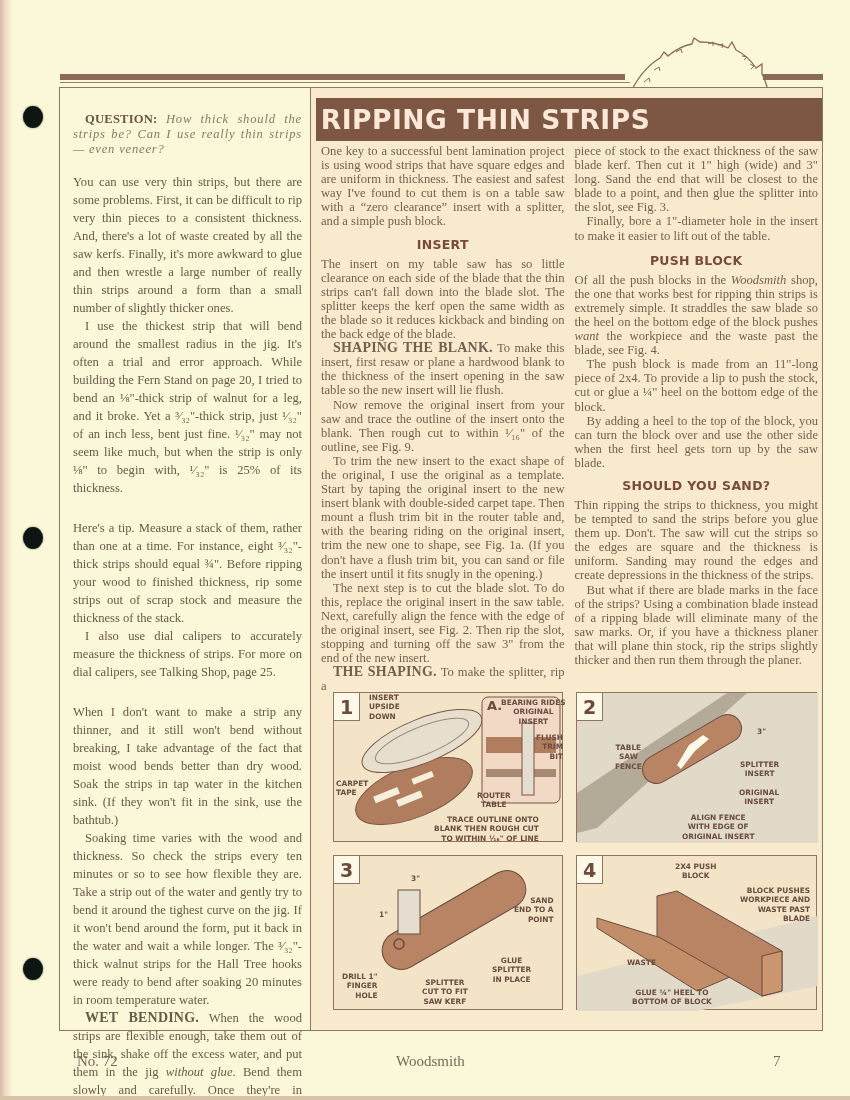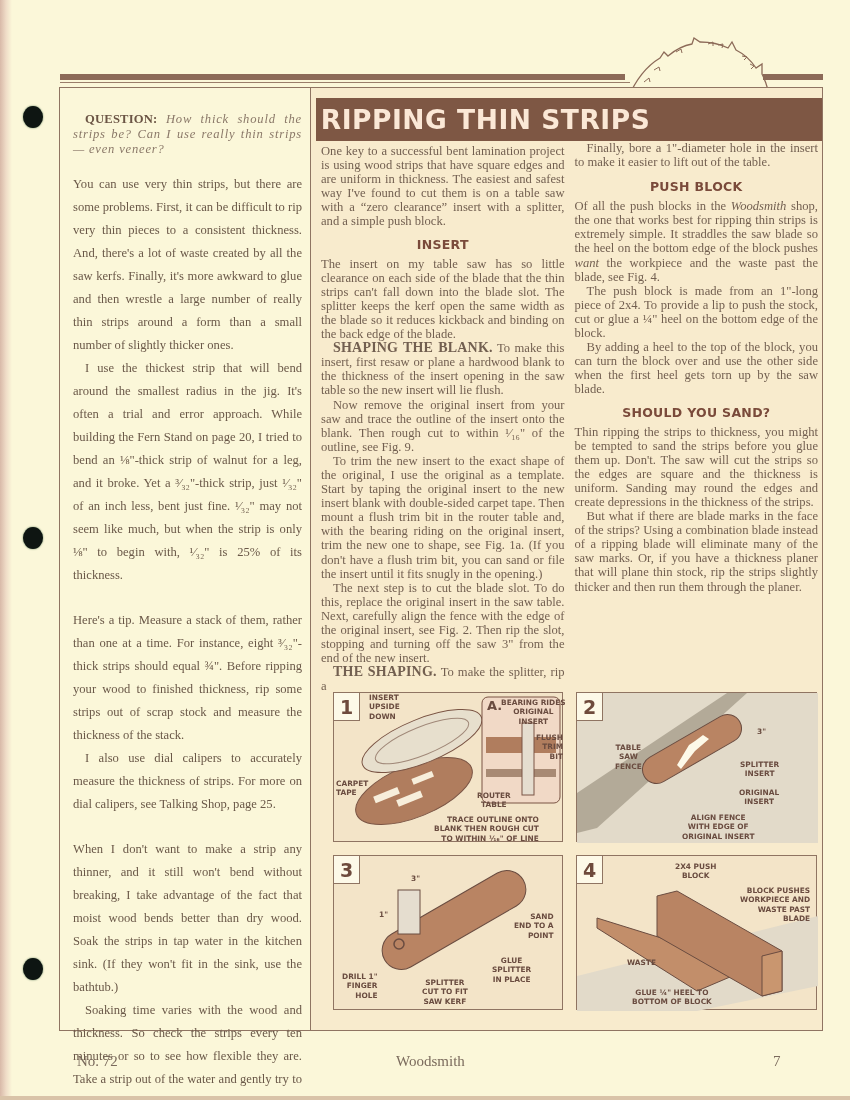--- a/index.html
+++ b/index.html
@@ -34,21 +34,21 @@
       position: absolute; left: 620px; top: 30px; width: 150px; height: 72px;
     }
     
     .sidebar {
       position: absolute; left: 59px; top: 87px; width: 252px; height: 944px;
       border: 1px solid #8f7462;
       padding: 24px 8px 0 13px;
       background: #fbf7d9;
     }
     .sidebar p {
-      font-size: 12.6px; line-height: 23px; text-align: justify;
+      font-size: 12.6px; line-height: 18px; text-align: justify;
       text-indent: 0;
     }
     .sidebar p.indent { text-indent: 12px; }
     .q {
       font-size: 12.6px; line-height: 15px; margin-bottom: 16px; text-indent: 12px;
       text-align: justify;
     }
     .q .qlabel { font-weight: bold; color: #6b5545; letter-spacing: 0.2px; }
     .q .qtext { font-style: italic; color: #8a7868; letter-spacing: 0.8px; }
     .answer-block { margin-bottom: 22px; }
@@ -161,24 +161,25 @@
       <p class="first">One key to a successful bent lamination project is using wood strips that have square edges and are uniform in thickness. The easiest and safest way I've found to cut them is on a table saw with a “zero clearance” insert with a splitter, and a simple push block.</p>
       <div class="sub">INSERT</div>
       <p>The insert on my table saw has so little clearance on each side of the blade that the thin strips can't fall down into the blade slot. The splitter keeps the kerf open the same width as the blade so it reduces kickback and binding on the back edge of the blade.</p>
       <p class="indent"><span class="runin">SHAPING THE BLANK.</span><span> To make this insert, first resaw or plane a hardwood blank to the thickness of the insert opening in the saw table so the new insert will lie flush.</span></p>
       <p class="indent">Now remove the original insert from your saw and trace the outline of the insert onto the blank. Then rough cut to within ¹⁄₁₆" of the outline, see Fig. 9.</p>
       <p class="indent">To trim the new insert to the exact shape of the original, I use the original as a template. Start by taping the original insert to the new insert blank with double-sided carpet tape. Then mount a flush trim bit in the router table and, with the bearing riding on the original insert, trim the new one to shape, see Fig. 1a. (If you don't have a flush trim bit, you can sand or file the insert until it fits snugly in the opening.)</p>
       <p class="indent">The next step is to cut the blade slot. To do this, replace the original insert in the saw table. Next, carefully align the fence with the edge of the original insert, see Fig. 2. Then rip the slot, stopping and turning off the saw 3" from the end of the new insert.</p>
       <p class="indent"><span class="runin">THE SHAPING.</span><span> To make the splitter, rip a</span></p>
     </div>
     <div class="col">
+      <p class="first">piece of stock to the exact thickness of the saw blade kerf. Then cut it 1" high (wide) and 3" long. Sand the end that will be closest to the blade to a point, and then glue the splitter into the slot, see Fig. 3.</p>
       <p class="indent">Finally, bore a 1"-diameter hole in the insert to make it easier to lift out of the table.</p>
       <div class="sub tight">PUSH BLOCK</div>
       <p><span>Of all the push blocks in the </span><em>Woodsmith</em><span> shop, the one that works best for ripping thin strips is extremely simple. It straddles the saw blade so the heel on the bottom edge of the block pushes </span><em>want</em><span> the workpiece and the waste past the blade, see Fig. 4.</span></p>
-      <p class="indent">The push block is made from an 1"-long piece of 2x4. To provide a lip to push the stock, cut or glue a ¼" heel on the bottom edge of the block.</p>
+      <p class="indent">The push block is made from an 11"-long piece of 2x4. To provide a lip to push the stock, cut or glue a ¼" heel on the bottom edge of the block.</p>
       <p class="indent">By adding a heel to the top of the block, you can turn the block over and use the other side when the first heel gets torn up by the saw blade.</p>
       <div class="sub">SHOULD YOU SAND?</div>
       <p>Thin ripping the strips to thickness, you might be tempted to sand the strips before you glue them up. Don't. The saw will cut the strips so the edges are square and the thickness is uniform. Sanding may round the edges and create depressions in the thickness of the strips.</p>
       <p class="indent">But what if there are blade marks in the face of the strips? Using a combination blade instead of a ripping blade will eliminate many of the saw marks. Or, if you have a thickness planer that will plane thin stock, rip the strips slightly thicker and then run them through the planer.</p>
     </div>
   </div>
 </div>
 
 <div class="fig" style="left:333px;top:692px;width:230px;height:150px;">
   <svg width="230" height="150">
@@ -236,21 +237,21 @@
 
 <div class="fig" style="left:333px;top:855px;width:230px;height:155px;">
   <svg width="230" height="155">
     <rect x="40" y="45" width="160" height="38" rx="19" transform="rotate(-30 120 64)" fill="#b98463" stroke="#6a4c40"></rect>
     <rect x="64" y="34" width="22" height="44" fill="#e5ddcf" stroke="#6a4c40"></rect>
     <circle cx="65" cy="88" r="5" fill="none" stroke="#6a4c40" stroke-width="1.5"></circle>
   </svg>
   <div class="num">3</div>
   <div class="lbl" style="left:77px;top:18px;">3"</div>
   <div class="lbl" style="left:45px;top:54px;">1"</div>
-  <div class="lbl r" style="left:180px;top:56px;">SAND
+  <div class="lbl r" style="left:180px;top:40px;">SAND
 END TO A
 POINT</div>
   <div class="lbl c" style="left:158px;top:100px;">GLUE
 SPLITTER
 IN PLACE</div>
   <div class="lbl r" style="left:8px;top:116px;">DRILL 1"
 FINGER
 HOLE</div>
   <div class="lbl c" style="left:88px;top:122px;">SPLITTER
 CUT TO FIT

